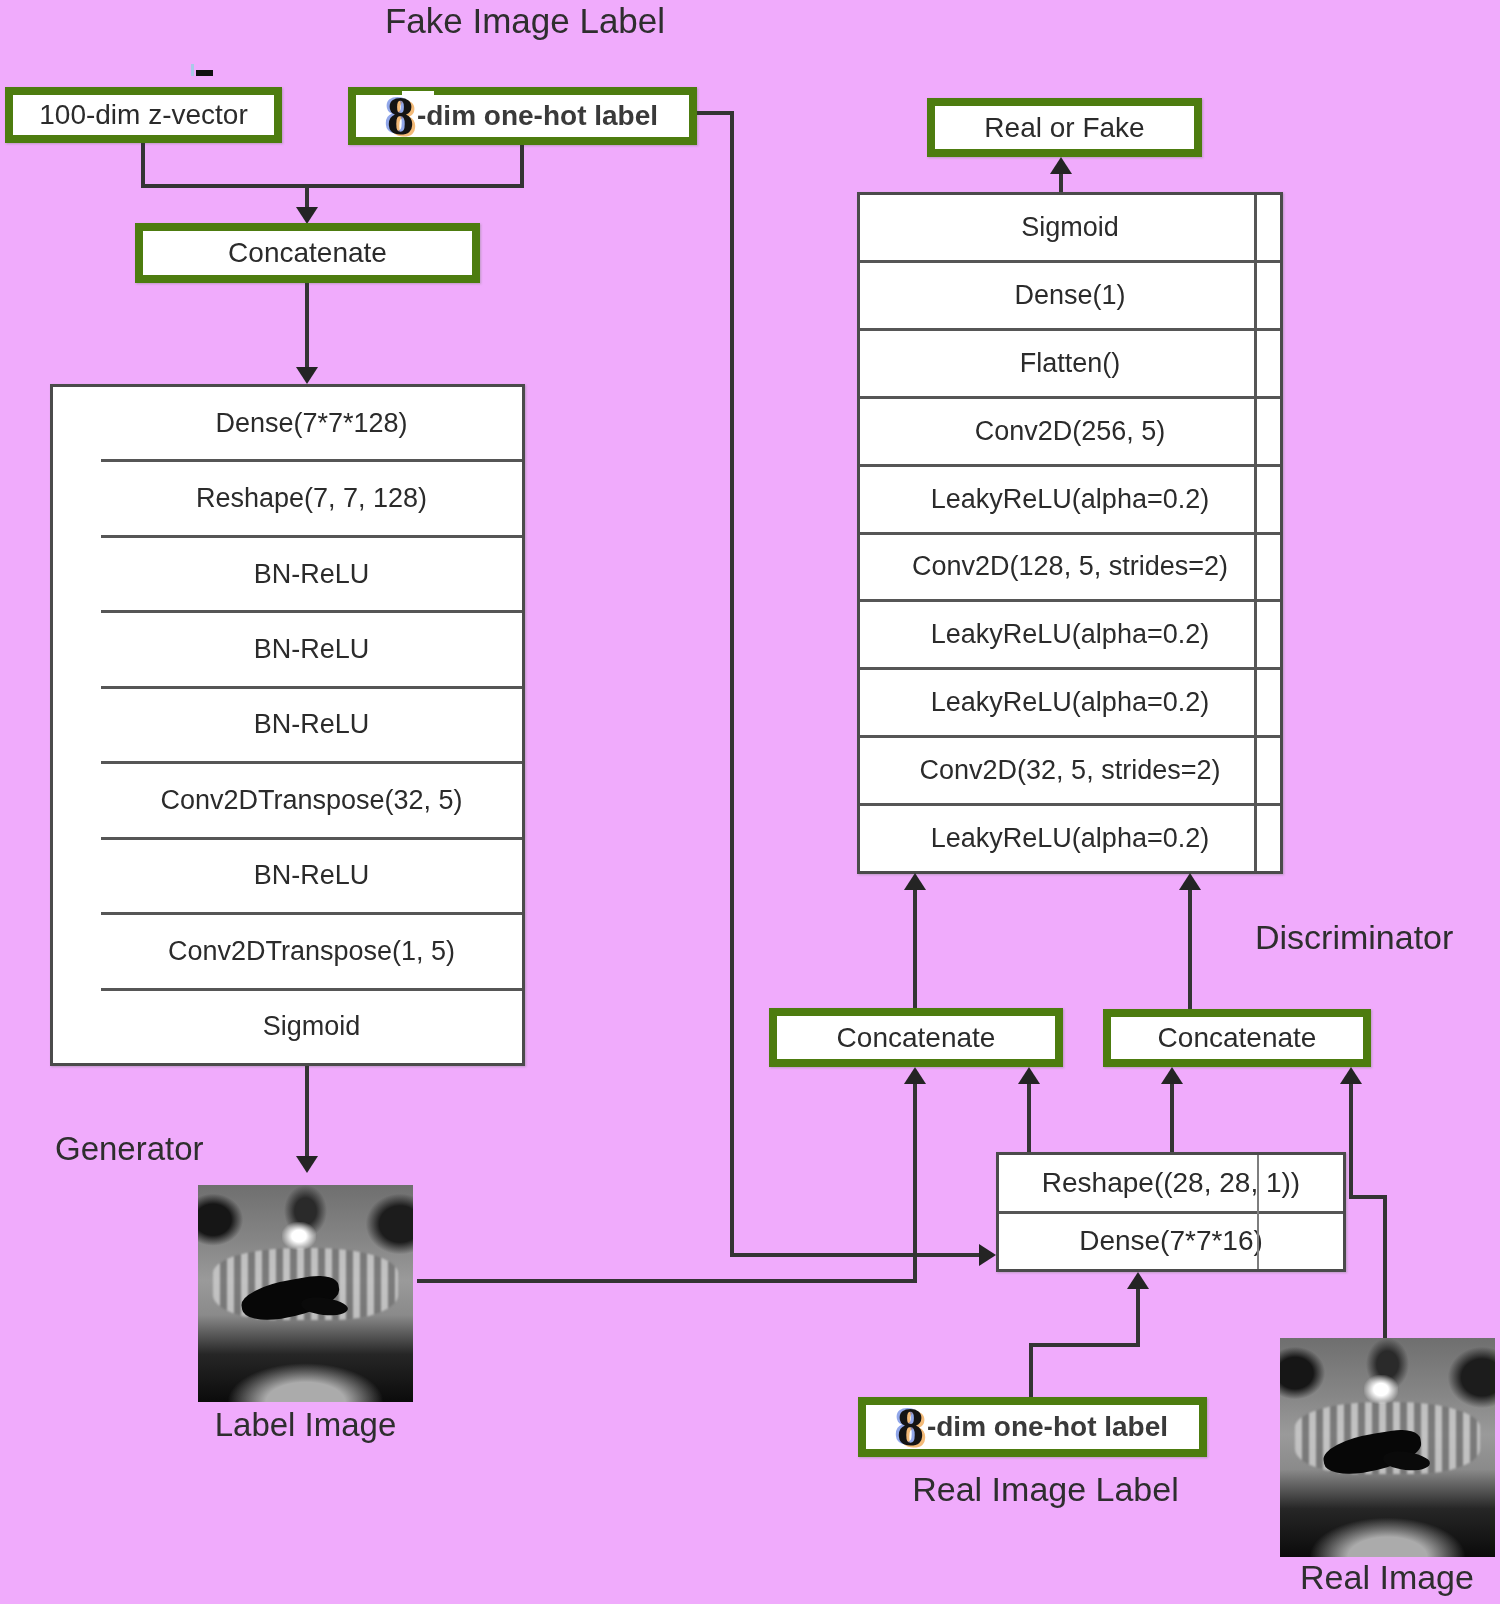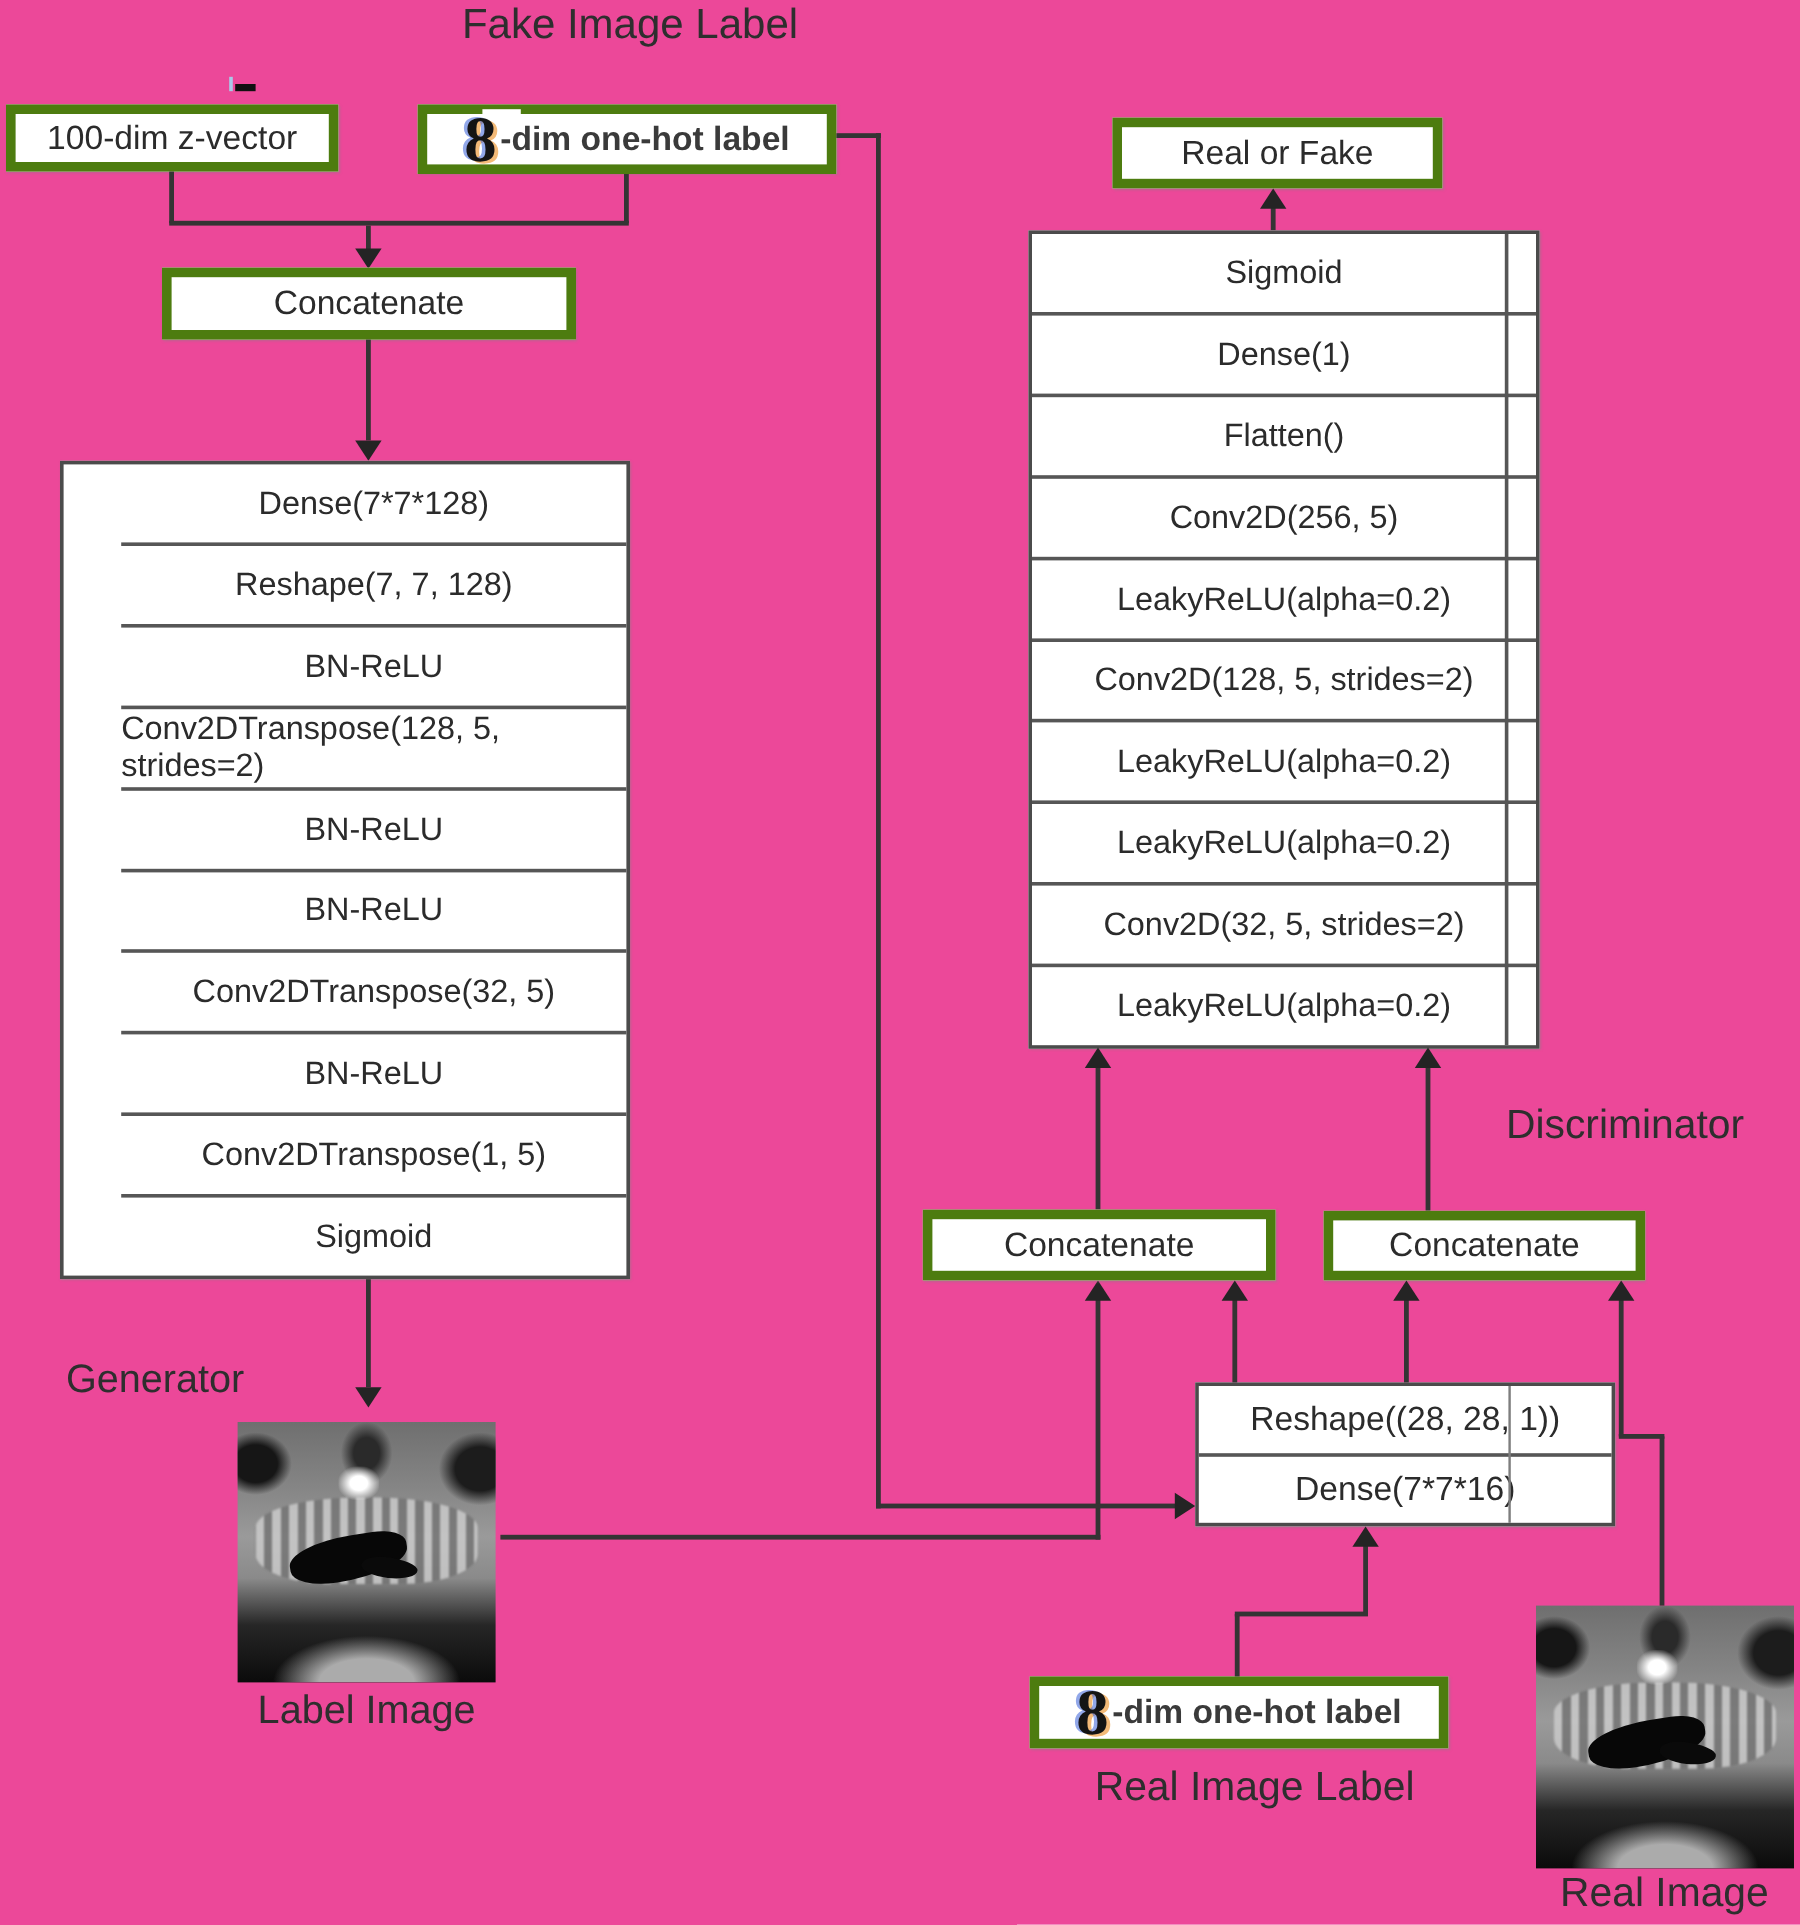--- a/index.html
+++ b/index.html
@@ -1,16 +1,16 @@
 <!DOCTYPE html>
 <html><head>
 <meta charset="utf-8">
 <style>
   html,body{margin:0;padding:0;background:#ffffff;}
-  .stage{position:relative;width:1500px;height:1604px;background:#ec4899;
+  .stage{position:relative;width:1500px;height:1604px;background:#f0abfc;
          font-family:"Liberation Sans",sans-serif;color:#2b2b2b;overflow:hidden;}
 
   
   .box{position:absolute;background:#fff;border:8px solid #4d7c0f;
        display:flex;align-items:center;justify-content:center;
        font-size:28px;box-sizing:border-box;box-shadow:1px 1px 2px rgba(130,130,130,.45);}
   .stack{position:absolute;background:#fff;border:3px solid #4b4b4b;
          display:flex;flex-direction:column;box-sizing:border-box;
          box-shadow:1px 1px 2px rgba(130,130,130,.45);}
   .stack .row{flex:1;display:flex;align-items:center;justify-content:center;
@@ -86,21 +86,20 @@
   <div class="box" style="left:135px;top:223px;width:345px;height:60px;">
     <span>Concatenate</span>
   </div>
   <div class="vl" style="left:305px;top:283px;height:84px;"></div>
   <div class="ad" style="left:296px;top:367px;"></div>
 
   <div class="stack" style="left:50px;top:384px;width:475px;height:682px;padding-left:48px;">
     <div class="row">Dense(7*7*128)</div>
     <div class="row">Reshape(7, 7, 128)</div>
     <div class="row">BN-ReLU</div>
-    <div class="row">Conv2DTranspose(128, 5, strides=2)</div>
     <div class="row">BN-ReLU</div>
     <div class="row">BN-ReLU</div>
     <div class="row">Conv2DTranspose(32, 5)</div>
     <div class="row">BN-ReLU</div>
     <div class="row">Conv2DTranspose(1, 5)</div>
     <div class="row">Sigmoid</div>
   </div>
 
   <div class="cap" style="left:55px;top:1130px;width:200px;text-align:left;">Generator</div>
   <div class="vl" style="left:305px;top:1066px;height:90px;"></div>

